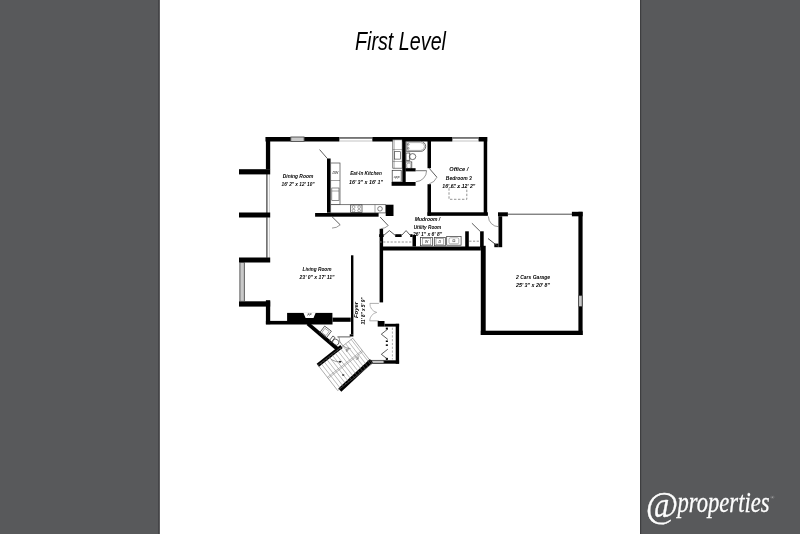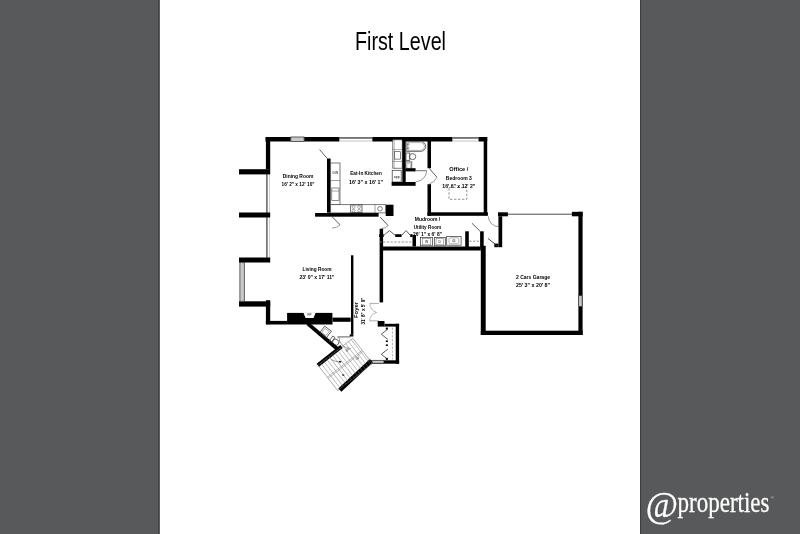--- a/index.html
+++ b/index.html
@@ -1,16 +1,16 @@
 <!DOCTYPE html>
 <html><head>
 <meta charset="utf-8">
 <style>
 html,body{margin:0;padding:0;background:#fff;}
-#page{position:relative;width:800px;height:534px;background:#ffffff;overflow:hidden;font-family:"Liberation Sans",sans-serif;}
+#page{position:relative;width:800px;height:534px;background:#ffffff;overflow:hidden;font-family:"Liberation Sans",sans-serif;font-style:italic;}
 text{font-family:"Liberation Sans",sans-serif;fill:#000;}
 .lbl{font-size:6.2px;font-weight:bold;}
 .tiny{font-size:3.4px;}
 </style>
 </head>
 <body>
 <div id="page">
 <svg width="800" height="534" viewBox="0 0 800 534" xmlns="http://www.w3.org/2000/svg">
 
 <g>

